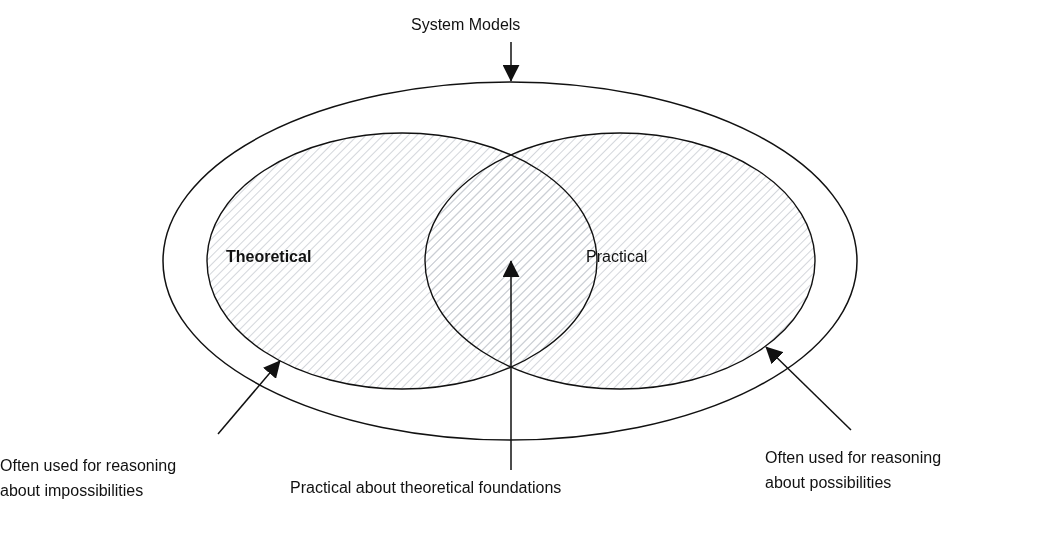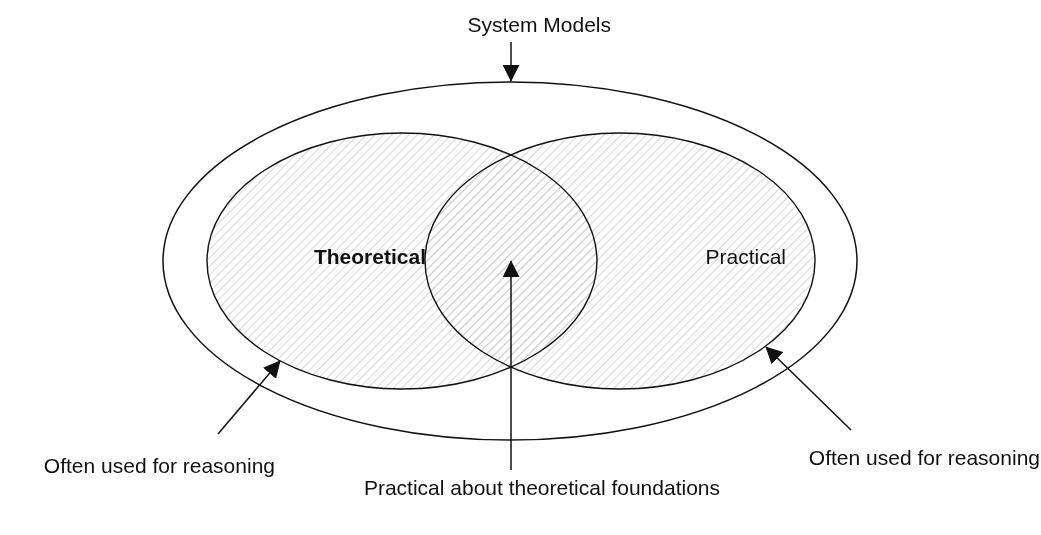--- a/index.html
+++ b/index.html
@@ -1,18 +1,18 @@
 <!DOCTYPE html>
 <html><head>
 <meta charset="utf-8">
 <style>
   html, body { margin: 0; padding: 0; background: #ffffff; }
   body { width: 1041px; height: 535px; position: relative; overflow: hidden; font-family: "Liberation Sans", sans-serif; color: #111; }
   #diagram { position: absolute; left: 0; top: 0; }
-  .lbl { position: absolute; font-size: 21px; line-height: 25px; text-align: right; white-space: nowrap; color: #111; }
+  .lbl { position: absolute; font-size: 16px; line-height: 25px; text-align: left; white-space: nowrap; color: #111; }
   .lbl span { display: block; }
 </style>
 </head>
 <body>
 
 <svg id="diagram" width="1041" height="535" viewBox="0 0 1041 535" xmlns="http://www.w3.org/2000/svg">
   <defs>
     <pattern id="hatch" patternUnits="userSpaceOnUse" width="6" height="6" patternTransform="rotate(45)">
       <line x1="0" y1="0" x2="0" y2="6" stroke="#c8ccd2" stroke-width="1.6"></line>
     </pattern>
@@ -39,21 +39,23 @@
 </svg>
 
 <div class="lbl" style="left:411px; top:12px; width:200px;">System Models</div>
 
 <div class="lbl" style="left:226px; top:244px; width:200px;font-weight:bold;">Theoretical</div>
 
 <div class="lbl" style="left:586px; top:244px; width:200px;">Practical</div>
 
 <div class="lbl" style="left:0px; top:453px; width:275px;">
   <span>Often used for reasoning</span>
+  <span>about impossibilities</span>
 </div>
 
 <div class="lbl" style="left:290px; top:475px; width:430px;">
   <span>Practical about theoretical foundations</span>
 </div>
 
 <div class="lbl" style="left:765px; top:445px; width:275px;">
   <span>Often used for reasoning</span>
+  <span>about possibilities</span>
 </div>
 
 </body></html>

